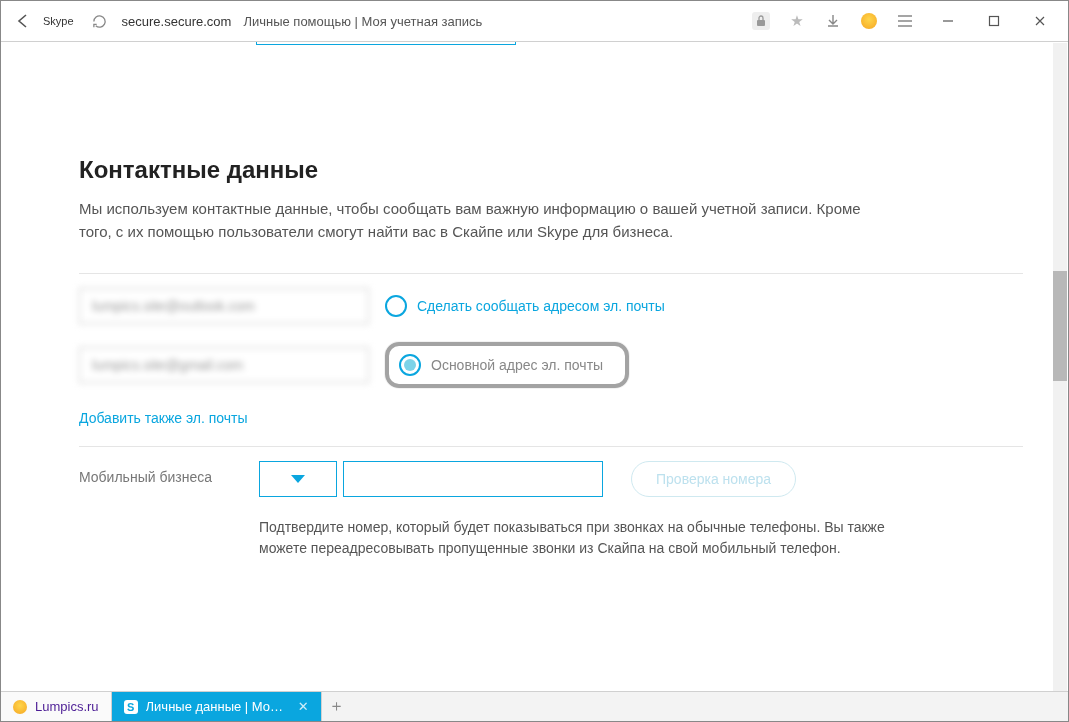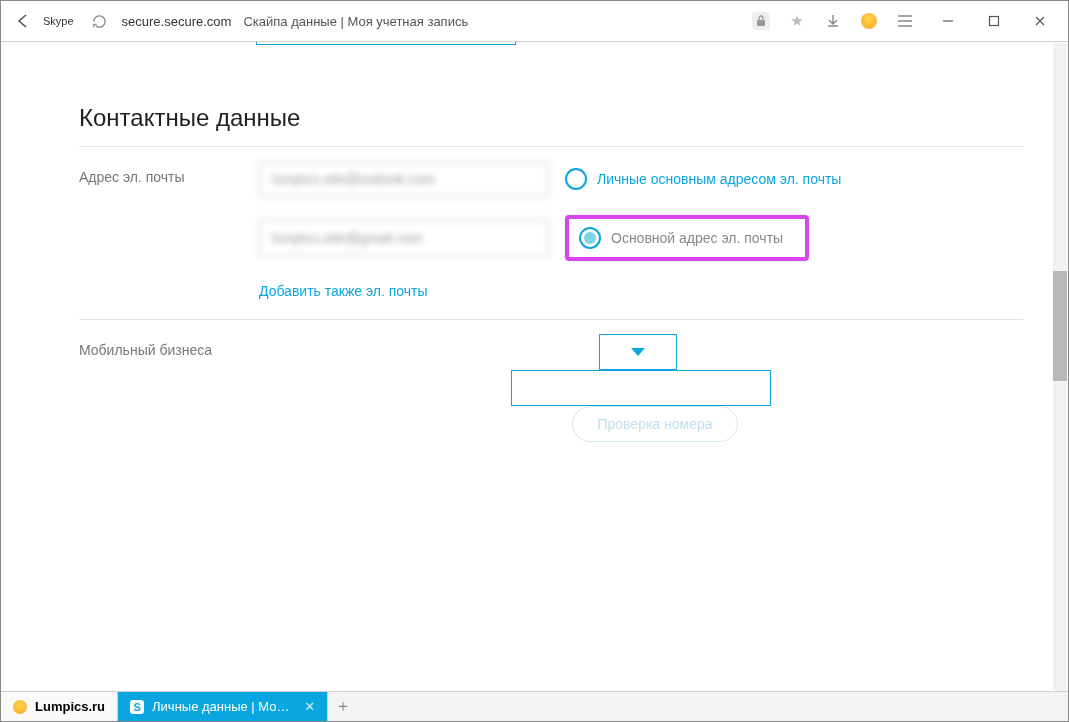--- a/index.html
+++ b/index.html
@@ -21,52 +21,52 @@
 .win-btn { width: 40px; height: 30px; display: flex; align-items: center; justify-content: center; cursor: pointer; }
 
 
 .scrollbar-track { position: absolute; right: 1px; top: 42px; bottom: 30px; width: 14px; background: #f1f1f1; }
 .scrollbar-thumb { position: absolute; top: 228px; width: 14px; height: 110px; background: #b8b8b8; right: 0; }
 
 
 .content { padding: 18px 45px 0 78px; height: calc(100% - 71px); overflow: hidden; position: relative; }
 .blue-top-border { position: absolute; top: 0; left: 255px; width: 260px; height: 3px; border: 1px solid #0aa6df; border-top: none; }
 
-.section-title { font-size: 24px; font-weight: 400; color: #222; margin-top: 44px; margin-bottom: 14px; }
+.section-title { font-size: 24px; font-weight: 700; color: #222; margin-top: 96px; margin-bottom: 14px; }
 .section-desc { font-size: 15px; color: #555; line-height: 1.5; margin-bottom: 30px; max-width: 800px; }
 
 .form-row { display: flex; align-items: flex-start; padding: 14px 0; border-top: 1px solid #e5e5e5; }
 .form-label { width: 180px; font-size: 14px; color: #777; flex-shrink: 0; padding-top: 8px; }
 .form-body { flex: 1; }
 
 .email-row { display: flex; align-items: center; gap: 16px; margin-bottom: 18px; }
 .text-input { width: 290px; height: 36px; border: 1px solid #c3c3c3; padding: 0 12px; font-size: 14px; color: #999; filter: blur(3px); }
 .radio-group { display: flex; align-items: center; gap: 10px; cursor: pointer; }
 .radio-circle { width: 22px; height: 22px; border-radius: 50%; border: 2px solid #0aa6df; display: flex; align-items: center; justify-content: center; flex-shrink: 0; }
 .radio-circle.filled::after { content: ""; width: 12px; height: 12px; border-radius: 50%; background: #7dd3e8; display: block; }
 .radio-label-link { font-size: 14px; color: #0aa6df; }
 .radio-label-plain { font-size: 14px; color: #888; }
 
-.highlight-box { border: 4px solid #d946ef; border-radius: 4px; padding: 8px 22px 8px 10px; display: inline-flex; align-items: center; gap: 10px; box-shadow: 0 0 0 1px rgba(0,0,0,0.05); }
+.highlight-box { border: 4px solid #a3a3a3; border-radius: 14px; padding: 8px 22px 8px 10px; display: inline-flex; align-items: center; gap: 10px; box-shadow: 0 0 0 1px rgba(0,0,0,0.05); }
 
 .add-link { font-size: 14px; color: #0aa6df; cursor: pointer; margin-bottom: 6px; display: inline-block; margin-top: 4px; }
 
-.phone-row { display: flex; align-items: center; gap: 0; margin-bottom: 20px; flex-direction: column; }
+.phone-row { display: flex; align-items: center; gap: 0; margin-bottom: 20px; }
 .country-select { width: 78px; height: 36px; border: 1px solid #0aa6df; display: flex; align-items: center; justify-content: center; margin-right: 6px; cursor: pointer; }
 .chevron-down { width: 0; height: 0; border-left: 7px solid transparent; border-right: 7px solid transparent; border-top: 8px solid #0aa6df; }
 .phone-input { width: 260px; height: 36px; border: 1px solid #0aa6df; }
 .verify-btn { height: 36px; padding: 0 24px; border: 1px solid #cfe9f0; border-radius: 18px; color: #bde1ee; font-size: 14px; background: #fff; margin-left: 28px; }
 
 .helper-text { font-size: 14px; color: #555; line-height: 1.5; max-width: 660px; }
 
 
 .taskbar { position: absolute; bottom: 0; left: 0; right: 0; height: 30px; background: #f3f3f3; border-top: 1px solid #d0d0d0; display: flex; align-items: stretch; }
 .tab { display: flex; align-items: center; padding: 0 12px; gap: 8px; font-size: 13px; border-right: 1px solid #d0d0d0; cursor: pointer; max-width: 210px; }
 .tab.active { background: #0aa6df; color: #fff; }
-.tab.inactive { background: #fafafa; color: #000000; font-weight: bold; }
+.tab.inactive { background: #fafafa; color: #4c1d95; }
 .tab-favicon { width: 14px; height: 14px; border-radius: 50%; flex-shrink: 0; }
 .tab-favicon.orange { background: radial-gradient(circle at 50% 40%, #ffd54a, #f5a623); }
 .tab-favicon.skype { background: #fff; color: #0aa6df; font-weight: bold; font-size: 11px; display: flex; align-items: center; justify-content: center; border-radius: 3px; }
 .tab-title { white-space: nowrap; overflow: hidden; text-overflow: ellipsis; }
 .tab-close { margin-left: 4px; opacity: .8; }
 .new-tab { width: 30px; display: flex; align-items: center; justify-content: center; color: #888; cursor: pointer; }
 </style>
 </head>
 <body>
 
@@ -78,21 +78,21 @@
   </div>
   <span class="site-name">Skype</span>
   <div class="reload-btn">
     <svg width="15" height="15" viewBox="0 0 16 16">
         <path d="M2 8a6 6 0 1 1 2 4.5" stroke="#888" stroke-width="1.4" fill="none"></path>
         <path d="M2 14v-3h3" stroke="#888" stroke-width="1.4" fill="none"></path>
       </svg>
   </div>
   <div class="url-bar">
     <span class="url-domain">secure.secure.com</span>
-    <span class="url-title">Скайпа данные | Моя учетная запись</span>
+    <span class="url-title">Личные помощью | Моя учетная запись</span>
   </div>
   <div class="chrome-icons">
     <span class="chrome-icon lock-badge">
       <svg width="10" height="12" viewBox="0 0 10 12">
           <rect x="1" y="5" width="8" height="6" rx="1" fill="#999"></rect>
           <path d="M3 5V3a2 2 0 1 1 4 0v2" stroke="#999" stroke-width="1.3" fill="none"></path>
         </svg>
     </span>
     <span class="chrome-icon star-icon">★</span>
     <span class="chrome-icon">
@@ -127,29 +127,29 @@
 </div>
 
 <div class="scrollbar-track">
   <div class="scrollbar-thumb"></div>
 </div>
 
 <div class="content">
   <div class="blue-top-border"></div>
 
   <h2 class="section-title">Контактные данные</h2>
+  <p class="section-desc">Мы используем контактные данные, чтобы сообщать вам важную информацию о вашей учетной записи. Кроме того, с их помощью пользователи смогут найти вас в Скайпе или Skype для бизнеса.</p>
 
   <div class="form-row">
-    <div class="form-label">Адрес эл. почты</div>
     <div class="form-body">
       <div class="email-row">
         <input class="text-input" value="lumpics.site@outlook.com" style="">
         <div class="radio-group">
           <span class="radio-circle"></span>
-          <span class="radio-label-link">Личные основным адресом эл. почты</span>
+          <span class="radio-label-link">Сделать сообщать адресом эл. почты</span>
         </div>
       </div>
       <div class="email-row">
         <input class="text-input" value="lumpics.site@gmail.com" style="">
         <div class="highlight-box">
           <div class="radio-group">
             <span class="radio-circle filled"></span>
             <span class="radio-label-plain">Основной адрес эл. почты</span>
           </div>
         </div>
@@ -161,20 +161,21 @@
   <div class="form-row">
     <div class="form-label">Мобильный бизнеса</div>
     <div class="form-body">
       <div class="phone-row">
         <div class="country-select">
           <span class="chevron-down"></span>
         </div>
         <input class="phone-input" style="">
         <button class="verify-btn">Проверка номера</button>
       </div>
+      <p class="helper-text">Подтвердите номер, который будет показываться при звонках на обычные телефоны. Вы также можете переадресовывать пропущенные звонки из Скайпа на свой мобильный телефон.</p>
     </div>
   </div>
 
 </div>
 
 <div class="taskbar">
   <div class="tab inactive">
     <span class="tab-favicon orange"></span>
     <span class="tab-title">Lumpics.ru</span>
   </div>

